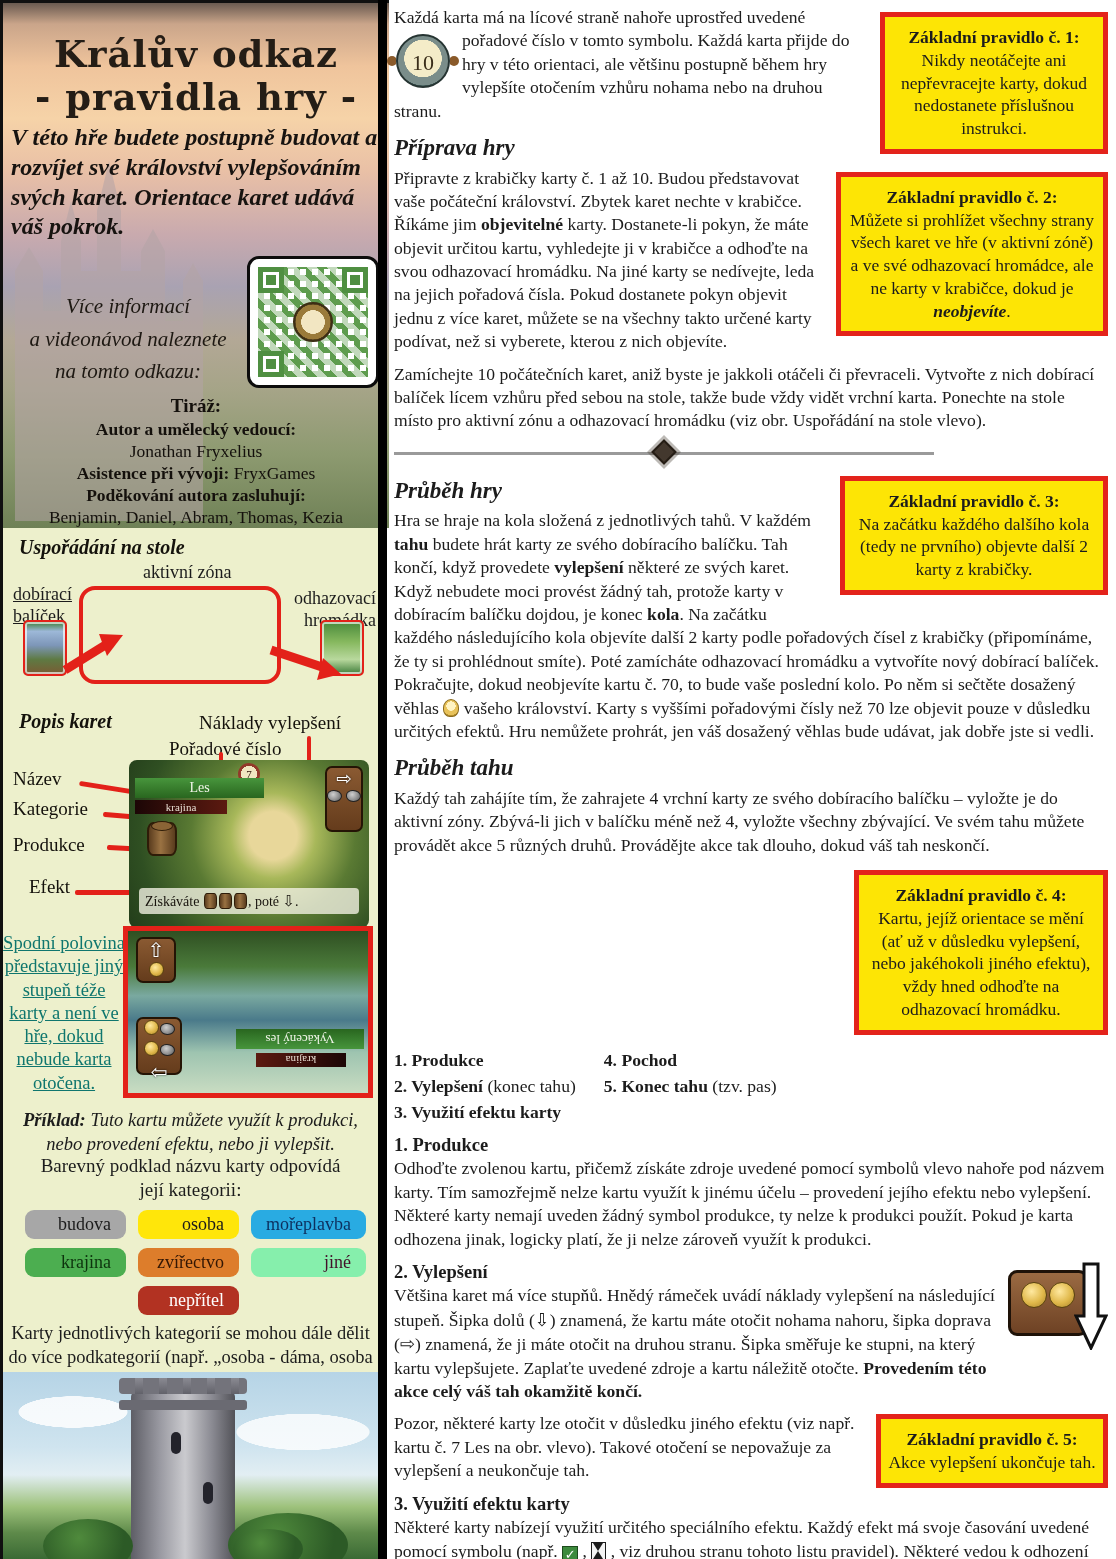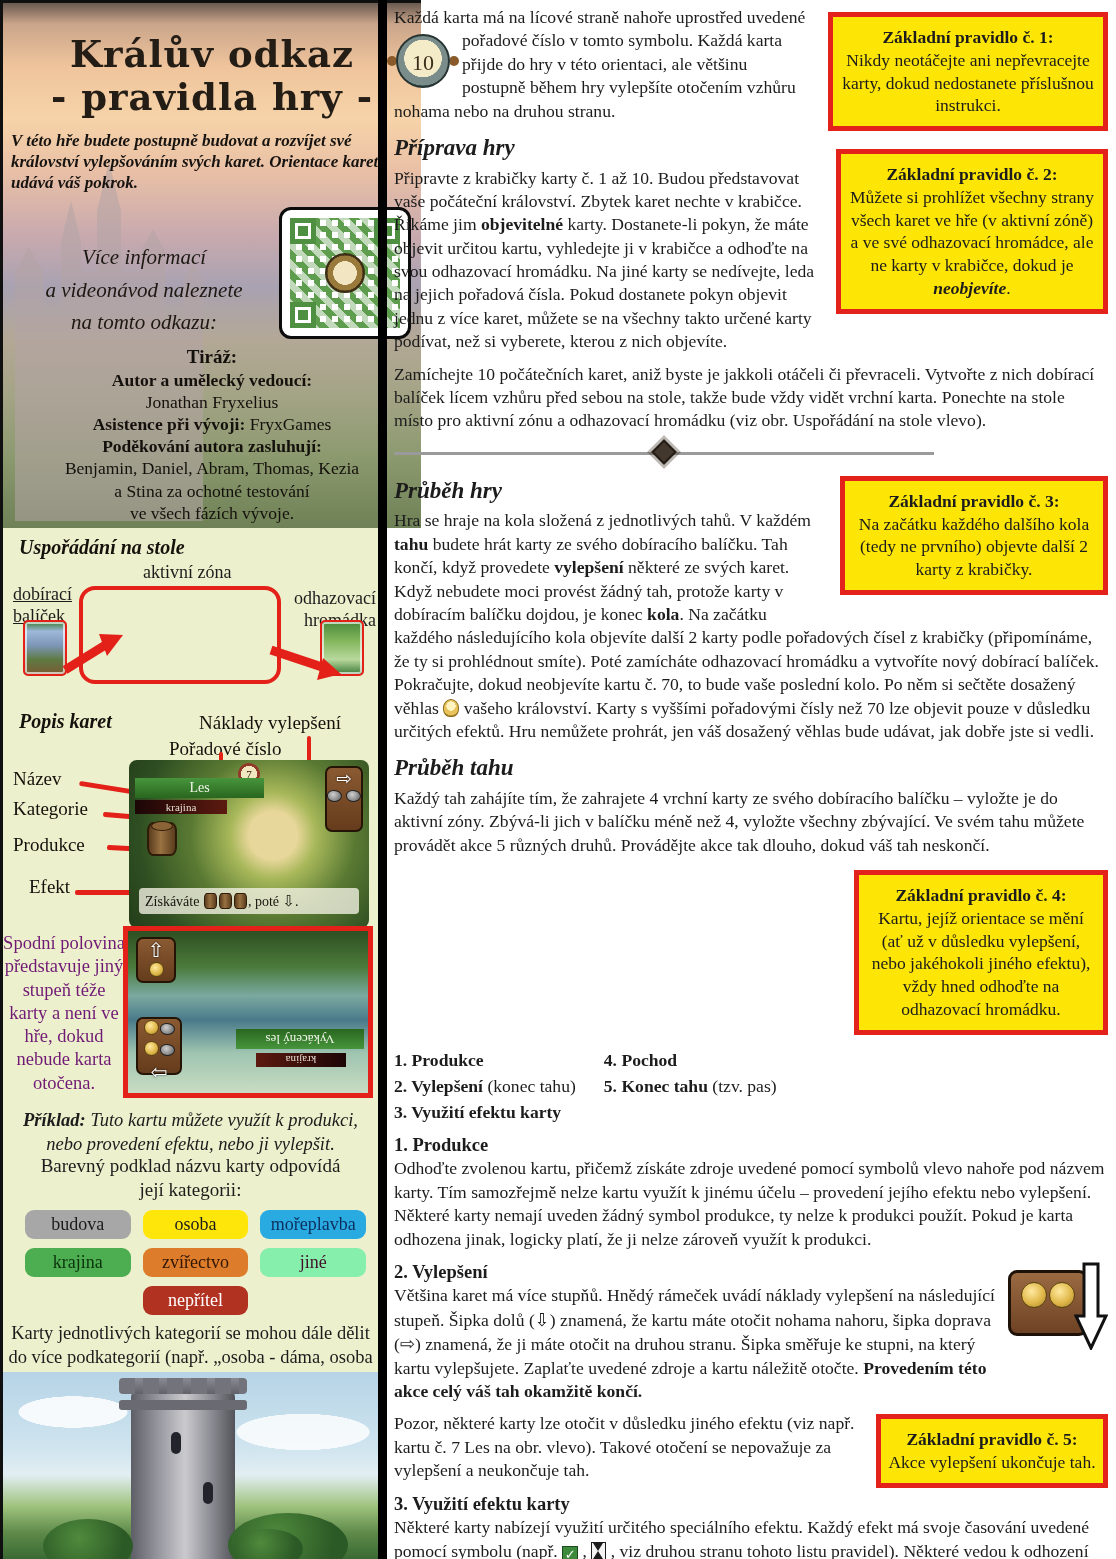--- a/index.html
+++ b/index.html
@@ -2,27 +2,27 @@
 <html><head>
 <meta charset="utf-8">
 <style>
   * { box-sizing: border-box; }
   html,body { margin:0; padding:0; background:#fff; }
   .page { position:relative; width:1116px; height:1559px; background:#fff; overflow:hidden;
           font-family:"Liberation Serif", serif; color:#1c1c1c; }
 
   
   .sidebar { position:absolute; left:0; top:0; width:378px; height:1559px; border-left:3px solid #101010; }
-  .photo { position:relative; width:418px; height:528px; border-top:3px solid #101010; overflow:hidden;
+  .photo { position:relative; width:386px; height:528px; border-top:3px solid #101010; overflow:hidden;
     background:linear-gradient(180deg,#6a5a50 0%,#caa58a 4%,#efc49c 12%,#f6d3a8 22%,#e9c0a6 32%,
       #c9aaae 44%,#a9a2b2 54%,#b3a896 64%,#a5a487 74%,#8d9a70 86%,#6f8156 100%); }
   .castle-sil { position:absolute; left:-8px; top:118px; opacity:.55; }
   .title { margin:30px 6px 0; text-align:center; font-family:"DejaVu Serif",serif; font-weight:700;
            font-size:37px; line-height:1.15; color:#241d16; letter-spacing:1px; position:relative; }
-  .lead { position:relative; margin:12px 8px 0; font-weight:700; font-style:italic; font-size:17px; line-height:1.24; color:#171310; }
+  .lead { position:relative; margin:5px 8px 0; font-weight:700; font-style:italic; font-size:24px; line-height:1.24; color:#171310; }
   .qr-row { position:relative; display:flex; margin:14px 6px 0; }
   .qr-caption { flex:1; text-align:center; font-style:italic; font-size:21px; line-height:1.55; padding-top:34px; color:#1d1812; }
   .qr-box { width:132px; height:132px; background:#fff; border:3px solid #0c0c0c; border-radius:12px; margin-right:4px;
     position:relative; overflow:hidden; }
   .qr-noise { position:absolute; inset:8px; background-image:
       repeating-linear-gradient(45deg, rgba(255,255,255,.62) 0 7px, rgba(255,255,255,0) 7px 14px),
       repeating-linear-gradient(0deg,#5e9c4e 0 6px, rgba(255,255,255,0) 6px 12px),
       repeating-linear-gradient(90deg,#5e9c4e 0 6px, #ffffff 6px 12px); }
   .qr-finder { position:absolute; width:26px; height:26px; border:5px solid #4f8f41; background:#fff; }
   .qr-finder::after { content:""; position:absolute; inset:3px; background:#4f8f41; }
@@ -73,38 +73,38 @@
     background:linear-gradient(180deg,#8a5a32,#653c1c); border:2px solid #241405; text-align:center; }
   .cardcost .ar-r { color:#fff; font-family:"DejaVu Sans",sans-serif; font-size:19px; line-height:20px; text-shadow:0 0 2px #000; }
   .stone { display:inline-block; width:15px; height:12px; margin:1px 0; border-radius:45% 55% 50% 50%;
     background:radial-gradient(circle at 40% 35%,#cfcfcf,#8a8a8a 60%,#555); border:1px solid #222; }
   .effstrip { position:absolute; left:10px; right:10px; bottom:14px; background:rgba(245,243,230,.78); border-radius:4px;
     font-size:14px; padding:4px 6px; color:#17130d; }
   .ic-barrel { display:inline-block; width:13px; height:16px; margin:0 1px; vertical-align:-3px;
     background:linear-gradient(90deg,#5a3c1e,#9a7242 45%,#5a3c1e); border:1px solid #2e1c08; border-radius:3px/5px; }
   .ic-ar-sm { font-family:"DejaVu Sans",sans-serif; font-size:15px; }
 
-  .side-note { position:absolute; top:404px; left:0; width:122px; text-align:center; font-size:18.5px; line-height:1.26; color:#701a75; }
+  .side-note { position:absolute; top:404px; left:0; width:122px; text-align:center; font-size:18.5px; line-height:1.26; color:#0f766e;text-decoration:underline; }
   .card-flip { position:absolute; top:398px; left:120px; width:250px; height:172px; border:5px solid #e32119; overflow:hidden;
     background:linear-gradient(180deg,#2f4f22 0%,#4a7a3a 22%,#7aa9a0 40%,#4a7a8a 55%,#9ec4b0 75%,#c9dcc2 100%); }
   .flip-inner { position:absolute; right:4px; bottom:28px; transform:rotate(180deg); width:130px; height:40px; }
   .flip-inner .banner { top:16px; left:0; width:128px; font-size:13px; }
   .flip-inner .catband { top:-2px; left:18px; width:90px; }
   .fbox { position:absolute; background:linear-gradient(180deg,#8a5a32,#653c1c); border:2px solid #241405; border-radius:7px; text-align:center; }
   .f1 { top:6px; left:8px; width:40px; height:46px; }
   .f2 { bottom:18px; left:8px; width:46px; height:58px; }
   .ar-u,.ar-l { color:#fff; font-family:"DejaVu Sans",sans-serif; font-size:20px; line-height:22px; text-shadow:0 0 2px #000; display:block; }
   .coin { display:inline-block; width:15px; height:15px; border-radius:50%; margin:1px;
     background:radial-gradient(circle at 40% 35%,#ffe9a0,#e0b84a 55%,#a8822a); border:1px solid #5a430f; }
 
   .example { position:absolute; top:580px; left:4px; right:4px; text-align:center; font-size:18.5px; line-height:1.3; }
   .example .bi { font-weight:700; font-style:italic; } .example .i { font-style:italic; }
   .cat-intro { position:absolute; top:626px; left:30px; right:30px; text-align:center; font-size:19px; line-height:1.25; }
   .badges { position:absolute; top:682px; left:22px; right:12px; display:grid; grid-template-columns:repeat(3,1fr); gap:9px 12px; }
-  .badge { border-radius:9px; text-align:center; font-size:18px; padding:4px 0; }
+  .badge { border-radius:9px; text-align:right; font-size:18px; padding:4px 15px; }
   .badge:nth-child(7) { grid-column:2; }
   .cat-note { position:absolute; top:794px; left:2px; right:2px; text-align:center; font-size:18.5px; line-height:1.28; }
 
   .tower-sec { position:relative; width:375px; height:187px; overflow:hidden;
     background:
       radial-gradient(ellipse 90px 26px at 70px 40px, rgba(255,255,255,.85) 0 60%, transparent 61%),
       radial-gradient(ellipse 110px 30px at 300px 60px, rgba(255,255,255,.8) 0 60%, transparent 61%),
       linear-gradient(180deg,#b6d4e6 0%,#cfe4ef 40%,#e2eef3 55%,#9ec27c 72%,#5e8a4a 86%,#3a6a34 100%); }
   .tower { position:absolute; left:128px; top:14px; width:104px; height:176px; border-radius:12px 12px 0 0;
     background:linear-gradient(90deg,#5e5e66 0%,#9a9aa2 28%,#cacace 52%,#8a8a92 78%,#525258 100%); }
@@ -121,21 +121,21 @@
   .main { position:absolute; left:394px; top:6px; width:714px; font-size:17.6px; line-height:1.33; }
   .main p { margin:0 0 9px; }
   .main h2 { font-style:italic; font-weight:700; font-size:23px; margin:10px 0 3px; }
   .main h3 { font-weight:700; font-size:18.5px; margin:8px 0 0; }
   .b { font-weight:700; } .i { font-style:italic; } .bi { font-weight:700; font-style:italic; }
   .clear { clear:both; }
 
   .rulebox { float:right; clear:right; background:#fde505; border:5px solid #e3231b; text-align:center;
     padding:9px 7px; font-size:17.5px; line-height:1.3; margin:4px 0 14px 16px; }
   .rb-title { font-weight:700; }
-  .rb1 { width:280px; margin-top:6px; } .rb2 { width:272px; } .rb3 { width:268px; margin-top:8px; }
+  .rb1 { width:228px; margin-top:6px; } .rb2 { width:272px; } .rb3 { width:268px; margin-top:8px; }
   .rb4 { width:254px; margin-top:4px; } .rb5 { width:232px; margin-top:2px; }
 
   .ic-med { float:left; width:54px; height:54px; border-radius:50%; margin:5px 12px 2px 2px;
     background:radial-gradient(circle at 50% 45%,#f4ecc8 0 50%,#7a8d8a 51% 72%,#3e5a58 73% 100%);
     border:2px solid #263432; text-align:center; line-height:54px; font-size:22px; color:#3a2e1a;
     box-shadow:-31px 0 0 -22px #8a5a2a, 31px 0 0 -22px #8a5a2a; }
   .ic-fame { display:inline-block; width:16px; height:18px; vertical-align:-3px; border-radius:50% 50% 42% 42%;
     background:radial-gradient(circle at 50% 38%,#fff3c2 0 38%,#e8c25a 39% 74%,#b8912e 75% 100%); border:1px solid #8a6a1c; }
   .ic-check { display:inline-block; width:16px; height:16px; vertical-align:-2px; background:#3d8a3d; border:1px solid #1d4a1d;
     color:#fff; font-family:"DejaVu Sans",sans-serif; font-size:13px; line-height:15px; text-align:center; }

